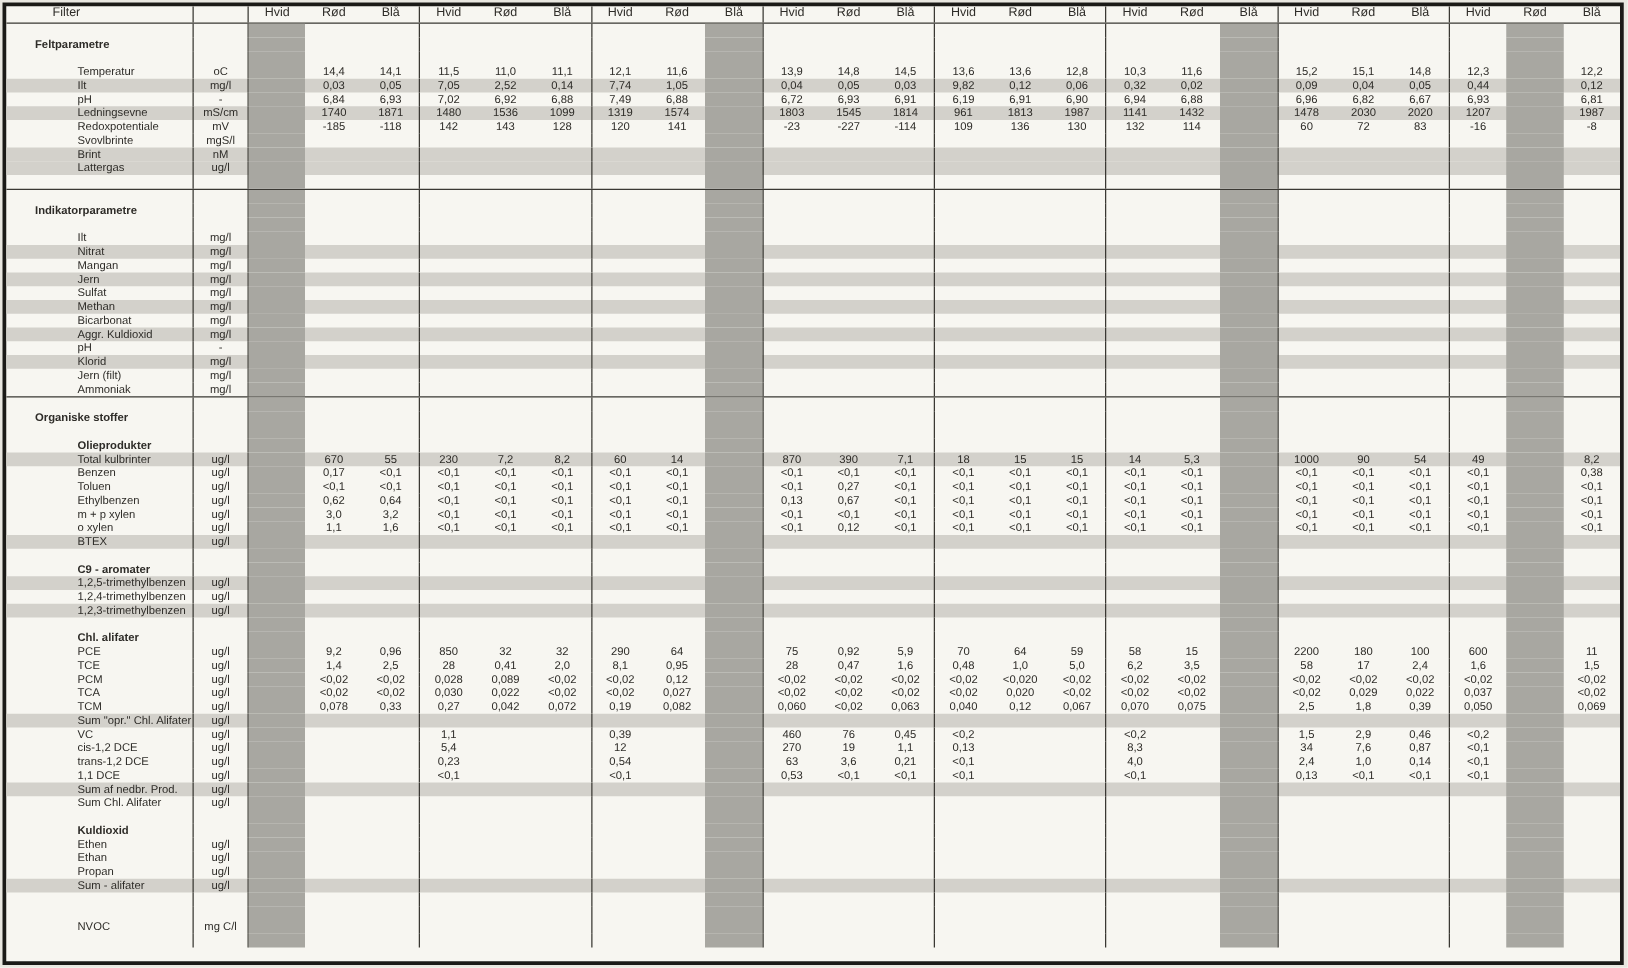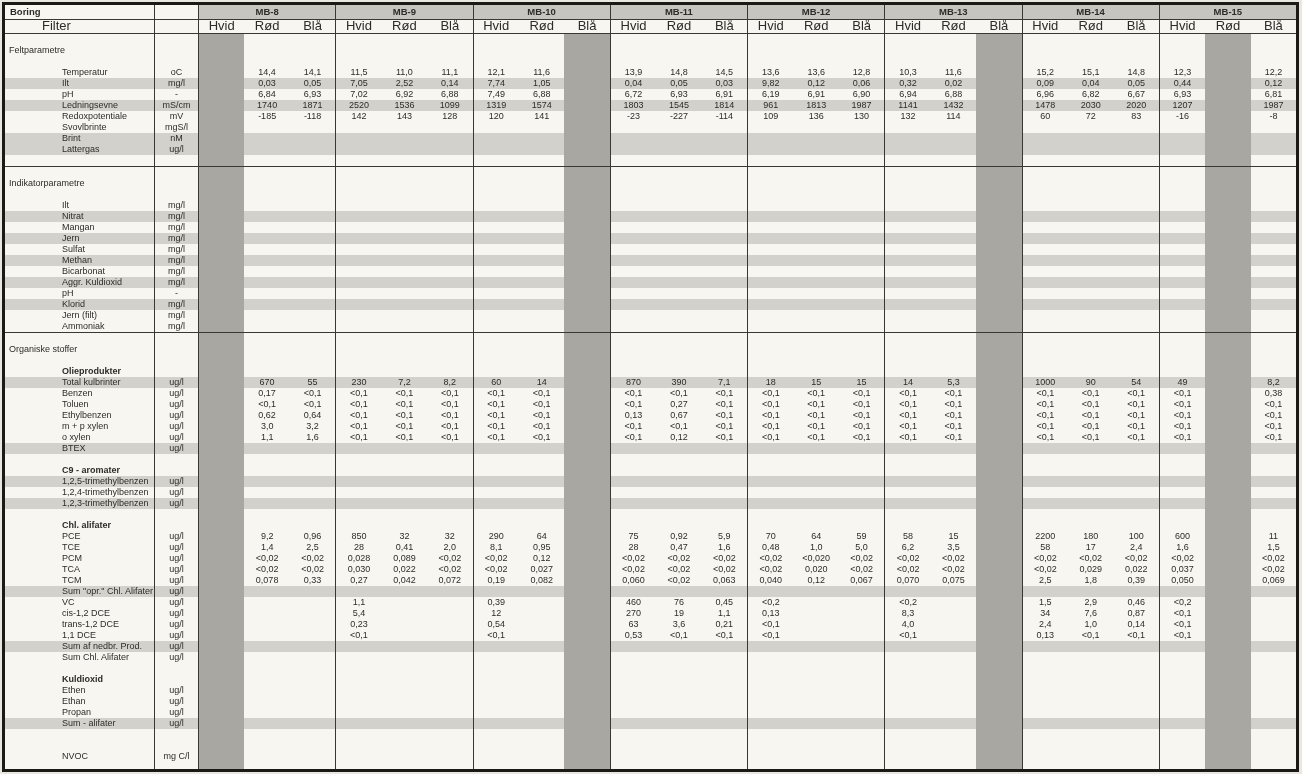--- a/index.html
+++ b/index.html
@@ -3,53 +3,41 @@
 <meta charset="utf-8">
 <style>
   html,body{margin:0;padding:0;}
   body{background:#e9e7e0;font-family:"Liberation Sans",sans-serif;color:#2e2c28;
        -webkit-font-smoothing:antialiased;}
   .page{width:1302px;height:774px;box-sizing:border-box;padding:2px;overflow:hidden;}
   .tbl{box-sizing:border-box;width:1297px;height:770px;border:3px solid #1b1a17;
        background:#f7f6f1;display:flex;flex-direction:column;overflow:hidden;}
   .row{display:flex;flex:none;align-items:stretch;}
   .hdr1{height:14px;line-height:13px;border-bottom:1px solid #3a3833;font-size:9.5px;}
-  .hdr2{height:13px;line-height:12px;border-bottom:1px solid #3a3833;font-size:13px;}
+  .hdr2{height:13px;line-height:12px;border-bottom:1px solid #3a3833;font-size:10px;}
   .body{height:11px;line-height:11px;font-size:9px;}
   .cell{box-sizing:border-box;overflow:hidden;white-space:nowrap;}
   .lab{width:150px;border-right:1px solid #3a3833;padding-left:57px;}
   .lab.hd{padding-left:5px;font-weight:bold;}
   .lab.flt{padding-left:37px;}
-  .lab.section{padding-left:4px;font-weight:normal;}
+  .lab.section{padding-left:23px;font-weight:bold;}
   .lab.subhead{font-weight:bold;}
   .unit{width:44px;border-right:1px solid #3a3833;text-align:center;}
   .c{flex:1 1 0;text-align:center;}
   .grp{flex:3 1 0;text-align:center;background:#c6c5bf;font-weight:bold;}
   .gs{border-left:1px solid #3a3833;}
   .striped{background:#d3d1cb;}
   .c.band{background:#a8a7a1;}
   .divider{border-bottom:1px solid #3a3833;}
 </style>
 </head>
 <body>
 
 <div class="page">
   <div class="tbl" id="tbl">
-      <div class="row hdr1">
-        <div class="cell lab hd">Boring</div>
-        <div class="cell unit"></div>
-        <div class="cell grp">MB-8</div>
-        <div class="cell grp gs">MB-9</div>
-        <div class="cell grp gs">MB-10</div>
-        <div class="cell grp gs">MB-11</div>
-        <div class="cell grp gs">MB-12</div>
-        <div class="cell grp gs">MB-13</div>
-        <div class="cell grp gs">MB-14</div>
-        <div class="cell grp gs">MB-15</div>
-      </div>
       <div class="row hdr2">
         <div class="cell lab flt">Filter</div>
         <div class="cell unit"></div>
         <div class="cell c">Hvid</div>
         <div class="cell c">Rød</div>
         <div class="cell c">Blå</div>
         <div class="cell c gs">Hvid</div>
         <div class="cell c">Rød</div>
         <div class="cell c">Blå</div>
         <div class="cell c gs">Hvid</div>
@@ -238,21 +226,21 @@
         <div class="cell c gs">6,93</div>
         <div class="cell c band"></div>
         <div class="cell c">6,81</div>
       </div>
       <div class="row body striped">
         <div class="cell lab param">Ledningsevne</div>
         <div class="cell unit">mS/cm</div>
         <div class="cell c band"></div>
         <div class="cell c">1740</div>
         <div class="cell c">1871</div>
-        <div class="cell c gs">2520</div>
+        <div class="cell c gs">1480</div>
         <div class="cell c">1536</div>
         <div class="cell c">1099</div>
         <div class="cell c gs">1319</div>
         <div class="cell c">1574</div>
         <div class="cell c band"></div>
         <div class="cell c gs">1803</div>
         <div class="cell c">1545</div>
         <div class="cell c">1814</div>
         <div class="cell c gs">961</div>
         <div class="cell c">1813</div>

